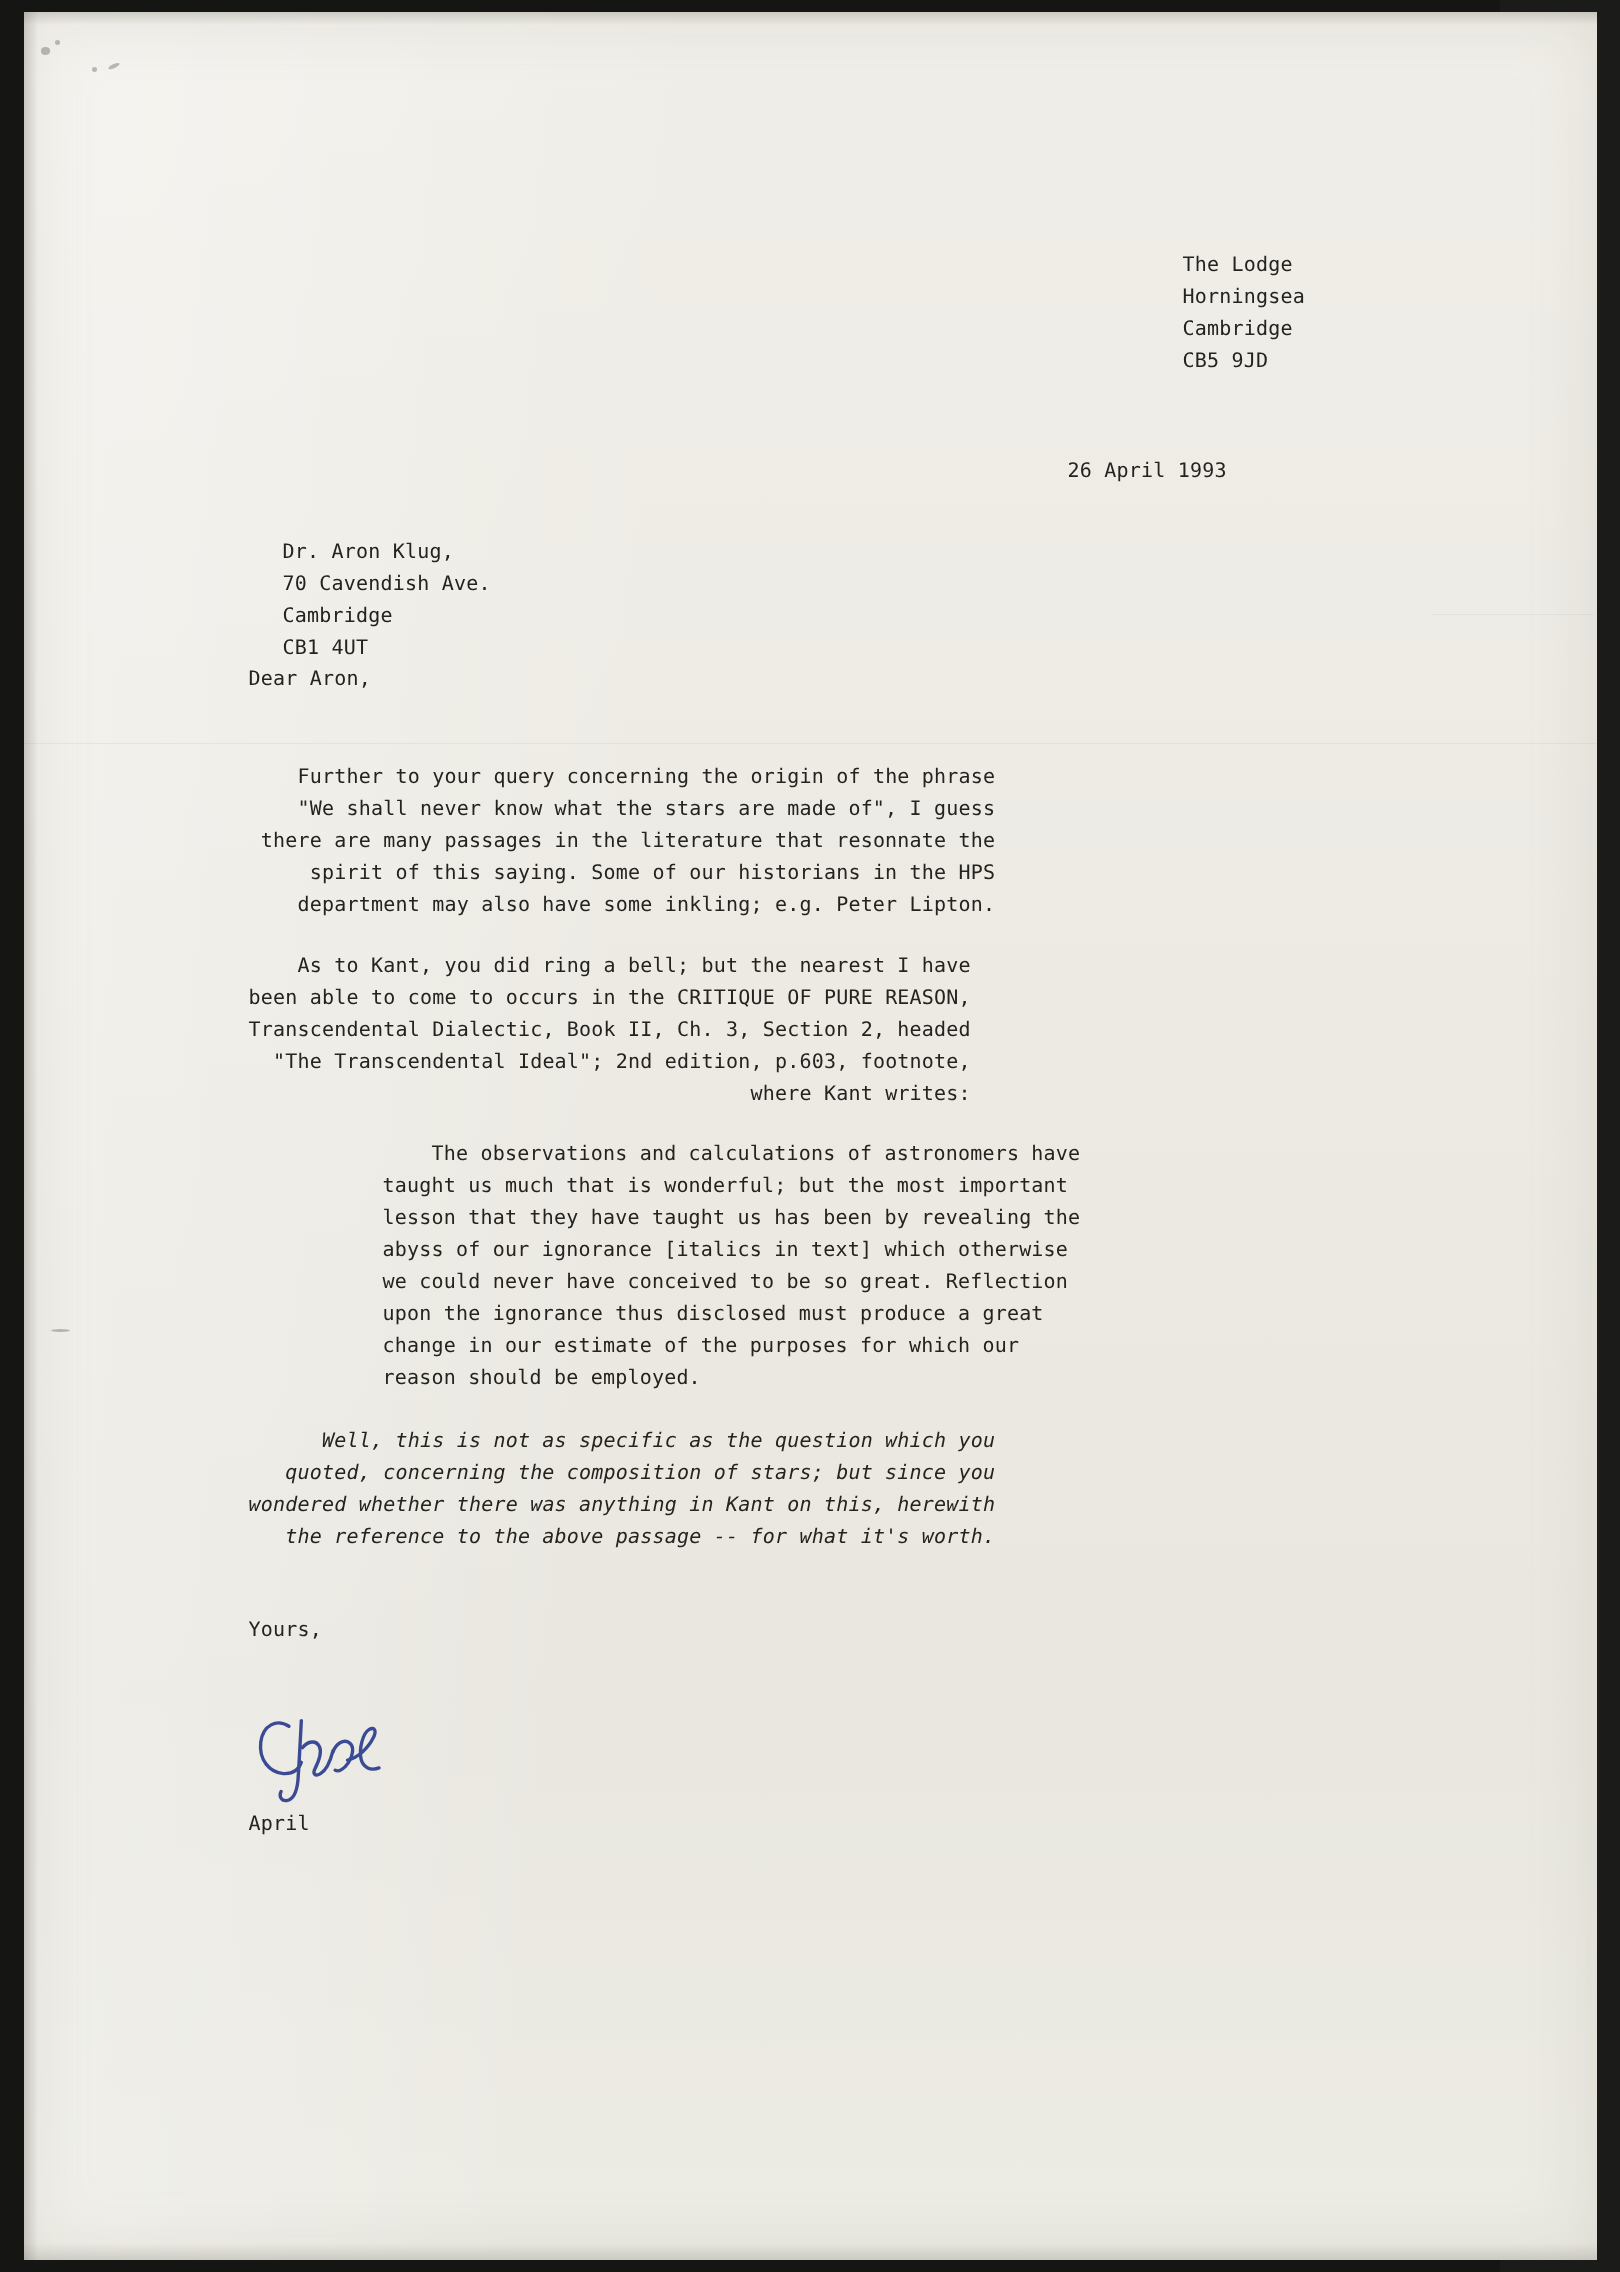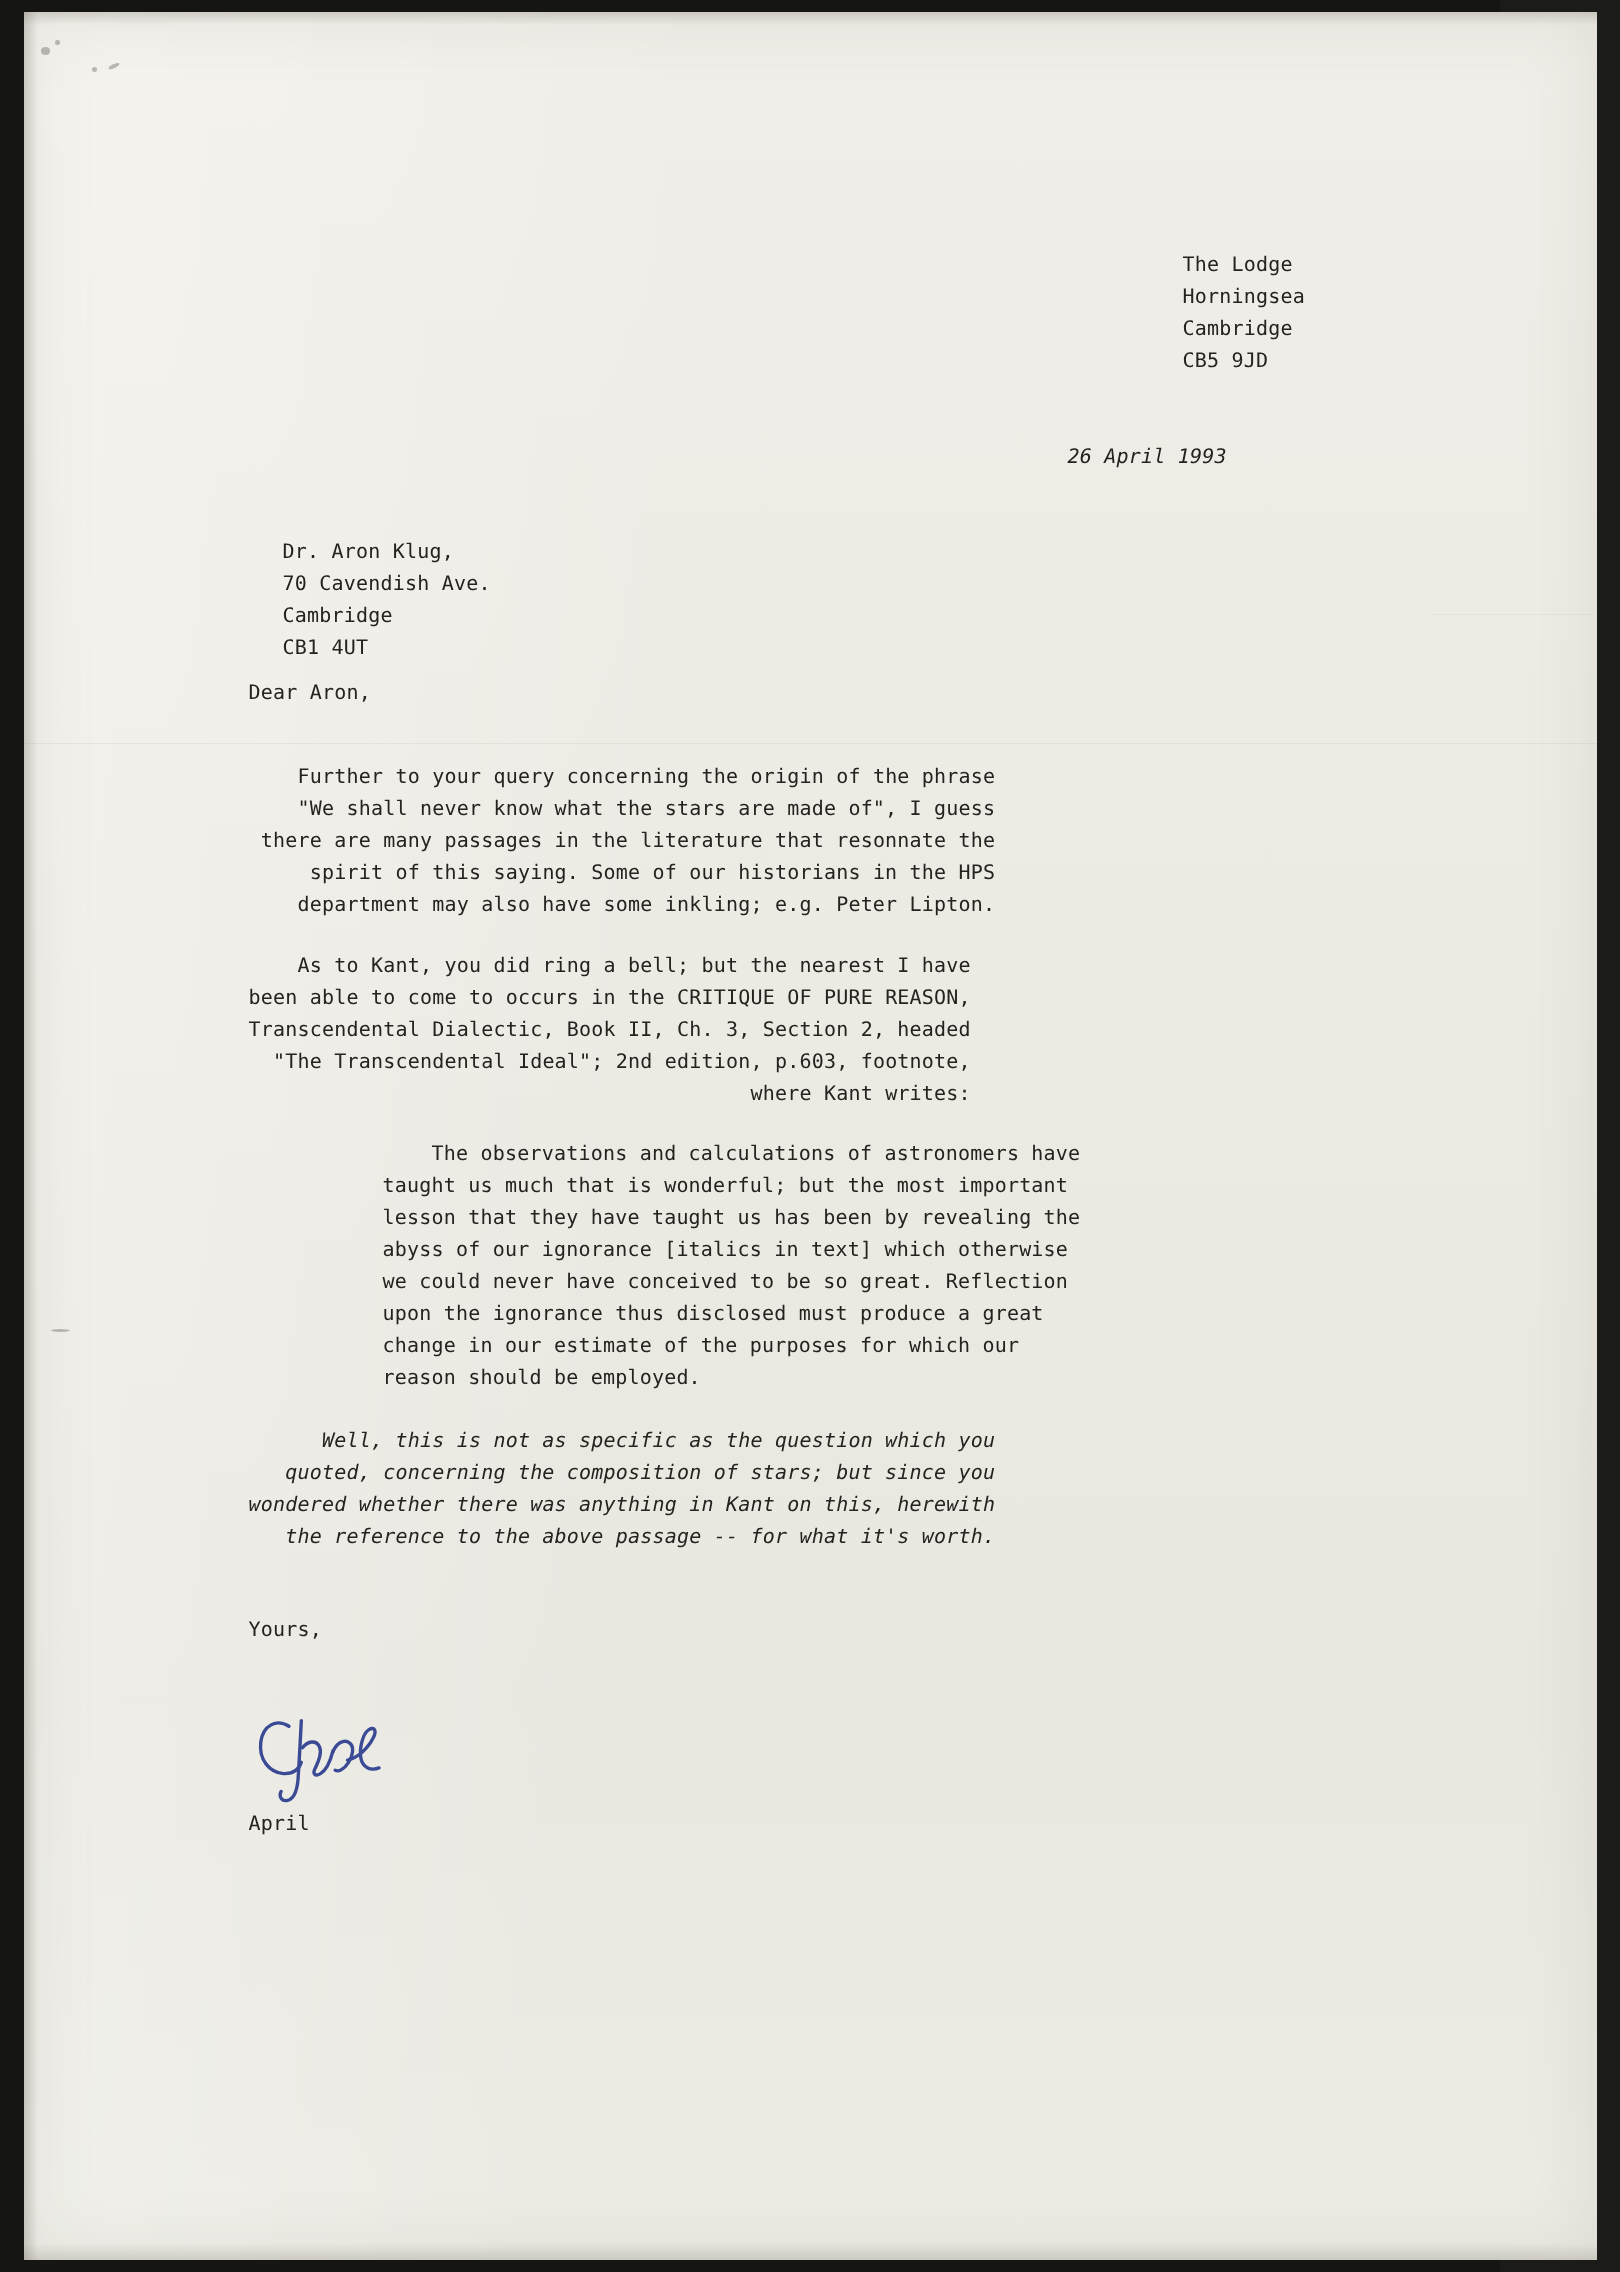--- a/index.html
+++ b/index.html
@@ -68,23 +68,23 @@
     font-family: "DejaVu Sans Mono", monospace;
     font-size: 20px;
     line-height: 32px;
     color: #24231f;
     white-space: pre;
     letter-spacing: 0.2px;
     text-rendering: geometricPrecision;
   }
 
   #sender-address { left: 1159px; top: 236px; }
-  #letter-date    { left: 1044px; top: 428px; font-style: italic; }
+  #letter-date    { left: 1044px; top: 442px; }
   #recipient-address { left: 227px; top: 523px; margin-left: 32px; }
-  #salutation     { left: 225px; top: 664px; }
+  #salutation     { left: 225px; top: 650px; }
 
   .para { position: absolute; left: 225px; text-align: right; }
   #para-1 { top: 748px; }
   #para-2 { top: 937px; }
   #quote  { left: 338px; top: 1125px; margin-left: 21px; }
   #para-3 { top: 1412px; font-style: italic; }
   #closing { left: 225px; top: 1601px; }
   #signature-name { left: 225px; top: 1795px; }
 
   

